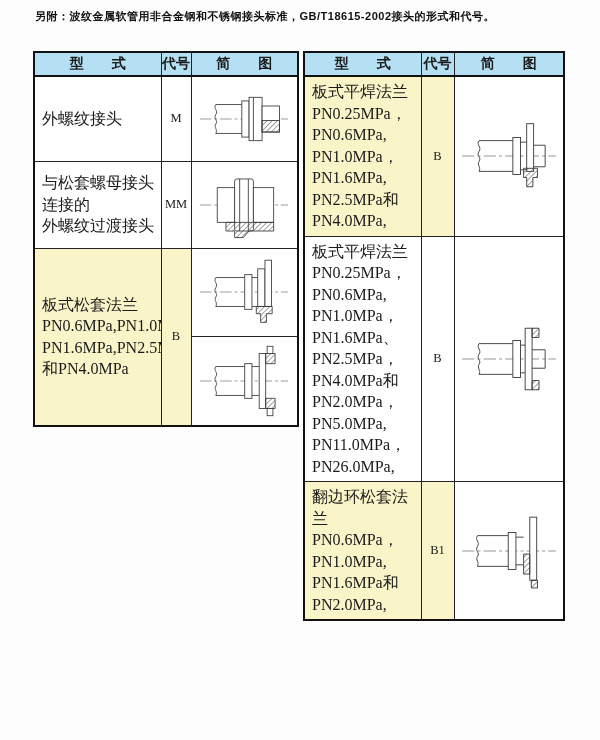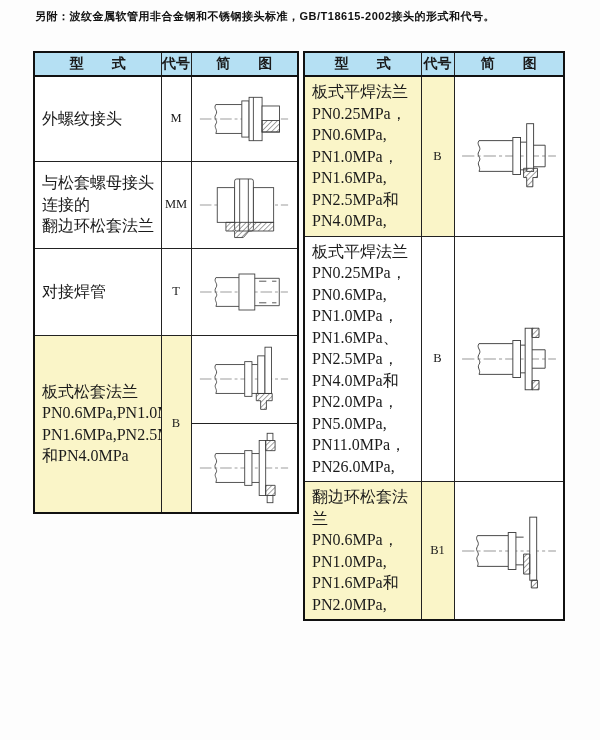--- a/index.html
+++ b/index.html
@@ -251,37 +251,26 @@
       <td class="diag">
         <div class="dwrap">
               <svg class="dsvg" width="94" height="74" viewBox="0 0 130 100">
                 <use href="#sym-joint-m"></use>
               </svg>
             </div>
       </td>
     </tr>
     <tr style="height:87px">
       <td class="type">与松套螺母接头连接的
-翻边环松套法兰</td>
+外螺纹过渡接头</td>
       <td class="code">MM</td>
       <td class="diag">
         <div class="dwrap">
               <svg class="dsvg" width="94" height="76" viewBox="0 0 130 100">
                 <use href="#sym-joint-mm"></use>
-              </svg>
-            </div>
-      </td>
-    </tr>
-    <tr style="height:87px">
-      <td class="type">对接焊管</td>
-      <td class="code">T</td>
-      <td class="diag">
-        <div class="dwrap">
-              <svg class="dsvg" width="94" height="72" viewBox="0 0 130 100">
-                <use href="#sym-pipe-t"></use>
               </svg>
             </div>
       </td>
     </tr>
     <tr style="height:136px">
       <td class="type yellow">板式松套法兰
 PN0.6MPa,PN1.0MPa,
 PN1.6MPa,PN2.5MPa,
 和PN4.0MPa</td>
       <td class="code yellow">B</td>

